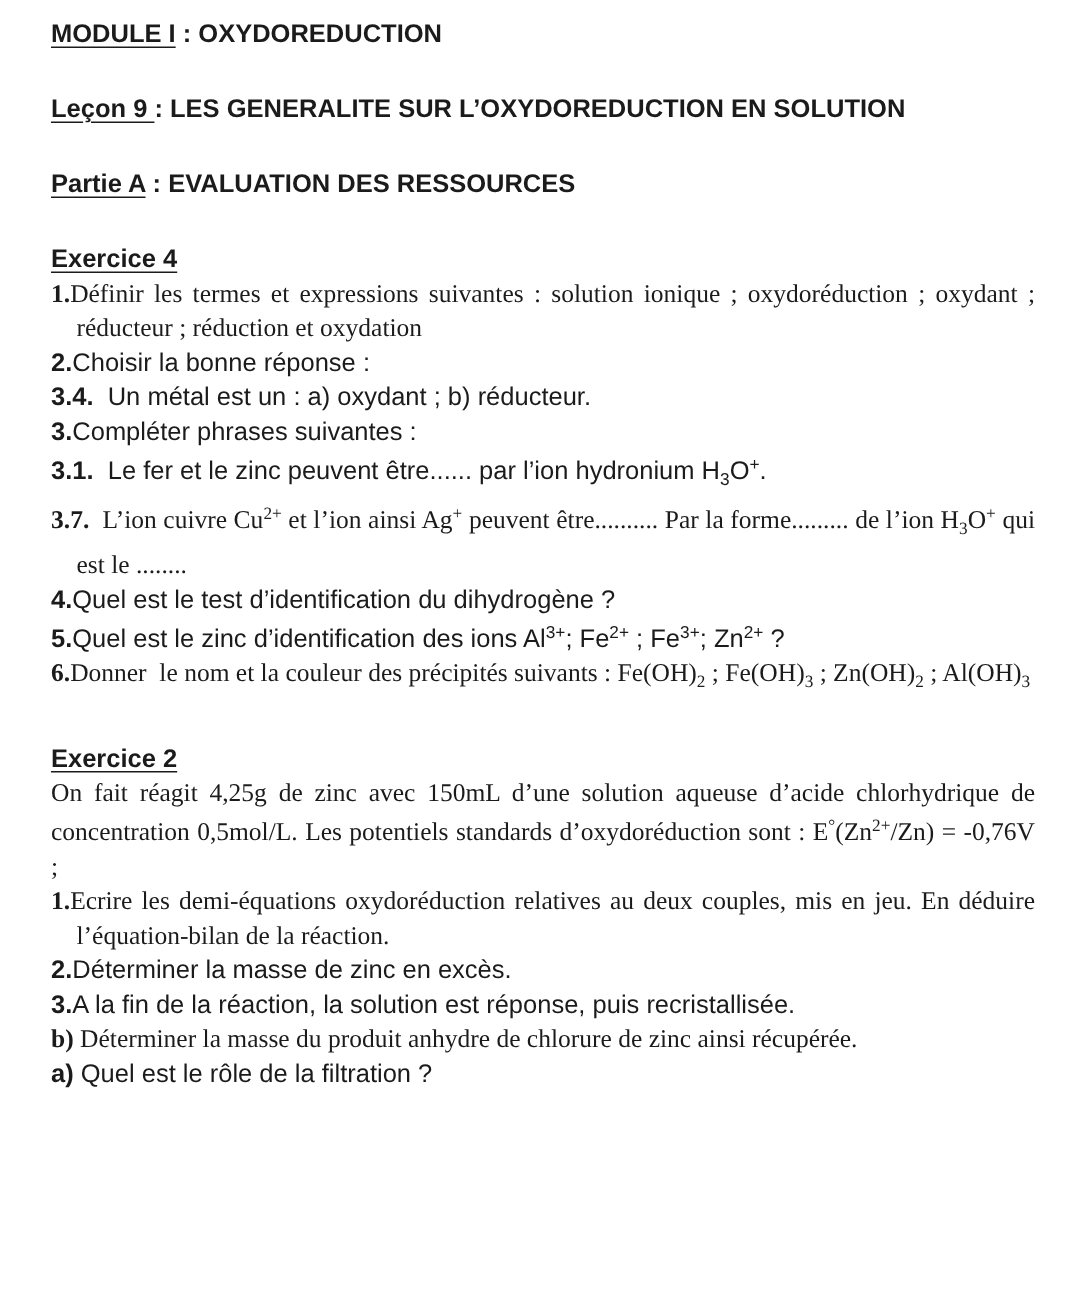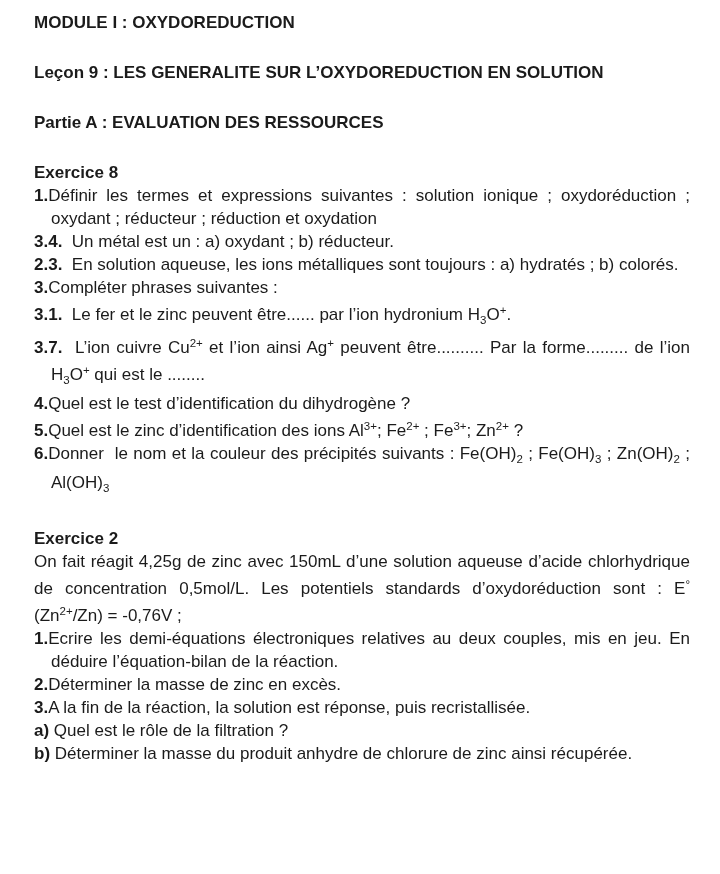--- a/index.html
+++ b/index.html
@@ -10,53 +10,54 @@
     font-family: "Liberation Sans", sans-serif;
     color: #1b1b1b;
   }
   .doc {
     padding: 11px 30px 10px 34px;
     font-size: 17px;
     line-height: 23px;
   }
   .line { margin: 0; }
   .heading { font-weight: 700; }
-  .justify { text-align: justify; }
+  .justify { text-align: justify; font-family: Liberation Serif, serif; }
   .hang { padding-left: 17px; text-indent: -17px; }
   .b { font-weight: 700; }
   .bu {
     font-weight: 700;
+    text-decoration: underline;
     text-underline-offset: 3px;
   }
   .spacer { height: 27px; margin: 0; }
   sub, sup { font-size: 11.5px; }
   sup { vertical-align: 6px; }
   sub { vertical-align: -4px; }
 </style>
 </head>
 <body>
 
 <div class="doc" style="background: rgb(255, 255, 255); color: rgb(27, 27, 27);">
     <p class="line heading"><span class="bu">MODULE I</span><span class="b"> : OXYDOREDUCTION</span></p>
     <p class="spacer"></p>
     <p class="line heading"><span class="bu">Leçon 9 </span><span class="b">: LES GENERALITE SUR L’OXYDOREDUCTION EN SOLUTION</span></p>
     <p class="spacer"></p>
     <p class="line heading"><span class="bu">Partie A</span><span class="b"> : EVALUATION DES RESSOURCES</span></p>
     <p class="spacer"></p>
-    <p class="line heading"><span class="bu">Exercice 8</span></p>
+    <p class="line heading"><span class="bu">Exercice 4</span></p>
     <p class="line justify hang"><span class="b">1.</span><span>Définir les termes et expressions suivantes : solution ionique ; oxydoréduction ; oxydant ; réducteur ; réduction et oxydation</span></p>
+    <p class="line"><span class="b">2.</span><span>Choisir la bonne réponse :</span></p>
     <p class="line"><span class="b">3.4.</span><span> &nbsp;Un métal est un : a) oxydant ; b) réducteur.</span></p>
-    <p class="line justify hang"><span class="b">2.3.</span><span> &nbsp;En solution aqueuse, les ions métalliques sont toujours : a) hydratés ; b) colorés.</span></p>
     <p class="line"><span class="b">3.</span><span>Compléter phrases suivantes :</span></p>
     <p class="line hang"><span class="b">3.1.</span><span> &nbsp;Le fer et le zinc peuvent être...... par l’ion hydronium H</span><sub>3</sub><span>O</span><sup>+</sup><span>.</span></p>
     <p class="line justify hang"><span class="b">3.7.</span><span> &nbsp;L’ion cuivre Cu</span><sup>2+</sup><span> et l’ion ainsi Ag</span><sup>+</sup><span> peuvent être.......... Par la forme......... de l’ion H</span><sub>3</sub><span>O</span><sup>+</sup><span> qui est le ........</span></p>
     <p class="line"><span class="b">4.</span><span>Quel est le test d’identification du dihydrogène ?</span></p>
     <p class="line"><span class="b">5.</span><span>Quel est le zinc d’identification des ions Al</span><sup>3+</sup><span>; Fe</span><sup>2+</sup><span> ; Fe</span><sup>3+</sup><span>; Zn</span><sup>2+</sup><span> ?</span></p>
     <p class="line justify hang"><span class="b">6.</span><span>Donner &nbsp;le nom et la couleur des précipités suivants : Fe(OH)</span><sub>2</sub><span> ; Fe(OH)</span><sub>3</sub><span> ; Zn(OH)</span><sub>2</sub><span> ; Al(OH)</span><sub>3</sub></p>
     <p class="spacer"></p>
     <p class="line heading"><span class="bu">Exercice 2</span></p>
     <p class="line justify"><span>On fait réagit 4,25g de zinc avec 150mL d’une solution aqueuse d’acide chlorhydrique de concentration 0,5mol/L. Les potentiels standards d’oxydoréduction sont : E</span><sup>°</sup><span>(Zn</span><sup>2+</sup><span>/Zn) = -0,76V ;</span></p>
-    <p class="line justify hang"><span class="b">1.</span><span>Ecrire les demi-équations électroniques relatives au deux couples, mis en jeu. En déduire l’équation-bilan de la réaction.</span></p>
+    <p class="line justify hang"><span class="b">1.</span><span>Ecrire les demi-équations oxydoréduction relatives au deux couples, mis en jeu. En déduire l’équation-bilan de la réaction.</span></p>
     <p class="line"><span class="b">2.</span><span>Déterminer la masse de zinc en excès.</span></p>
     <p class="line"><span class="b">3.</span><span>A la fin de la réaction, la solution est réponse, puis recristallisée.</span></p>
+    <p class="line justify hang"><span class="b">b)</span><span> Déterminer la masse du produit anhydre de chlorure de zinc ainsi récupérée.</span></p>
     <p class="line"><span class="b">a)</span><span> Quel est le rôle de la filtration ?</span></p>
-    <p class="line justify hang"><span class="b">b)</span><span> Déterminer la masse du produit anhydre de chlorure de zinc ainsi récupérée.</span></p>
   </div>
 
 </body></html>

